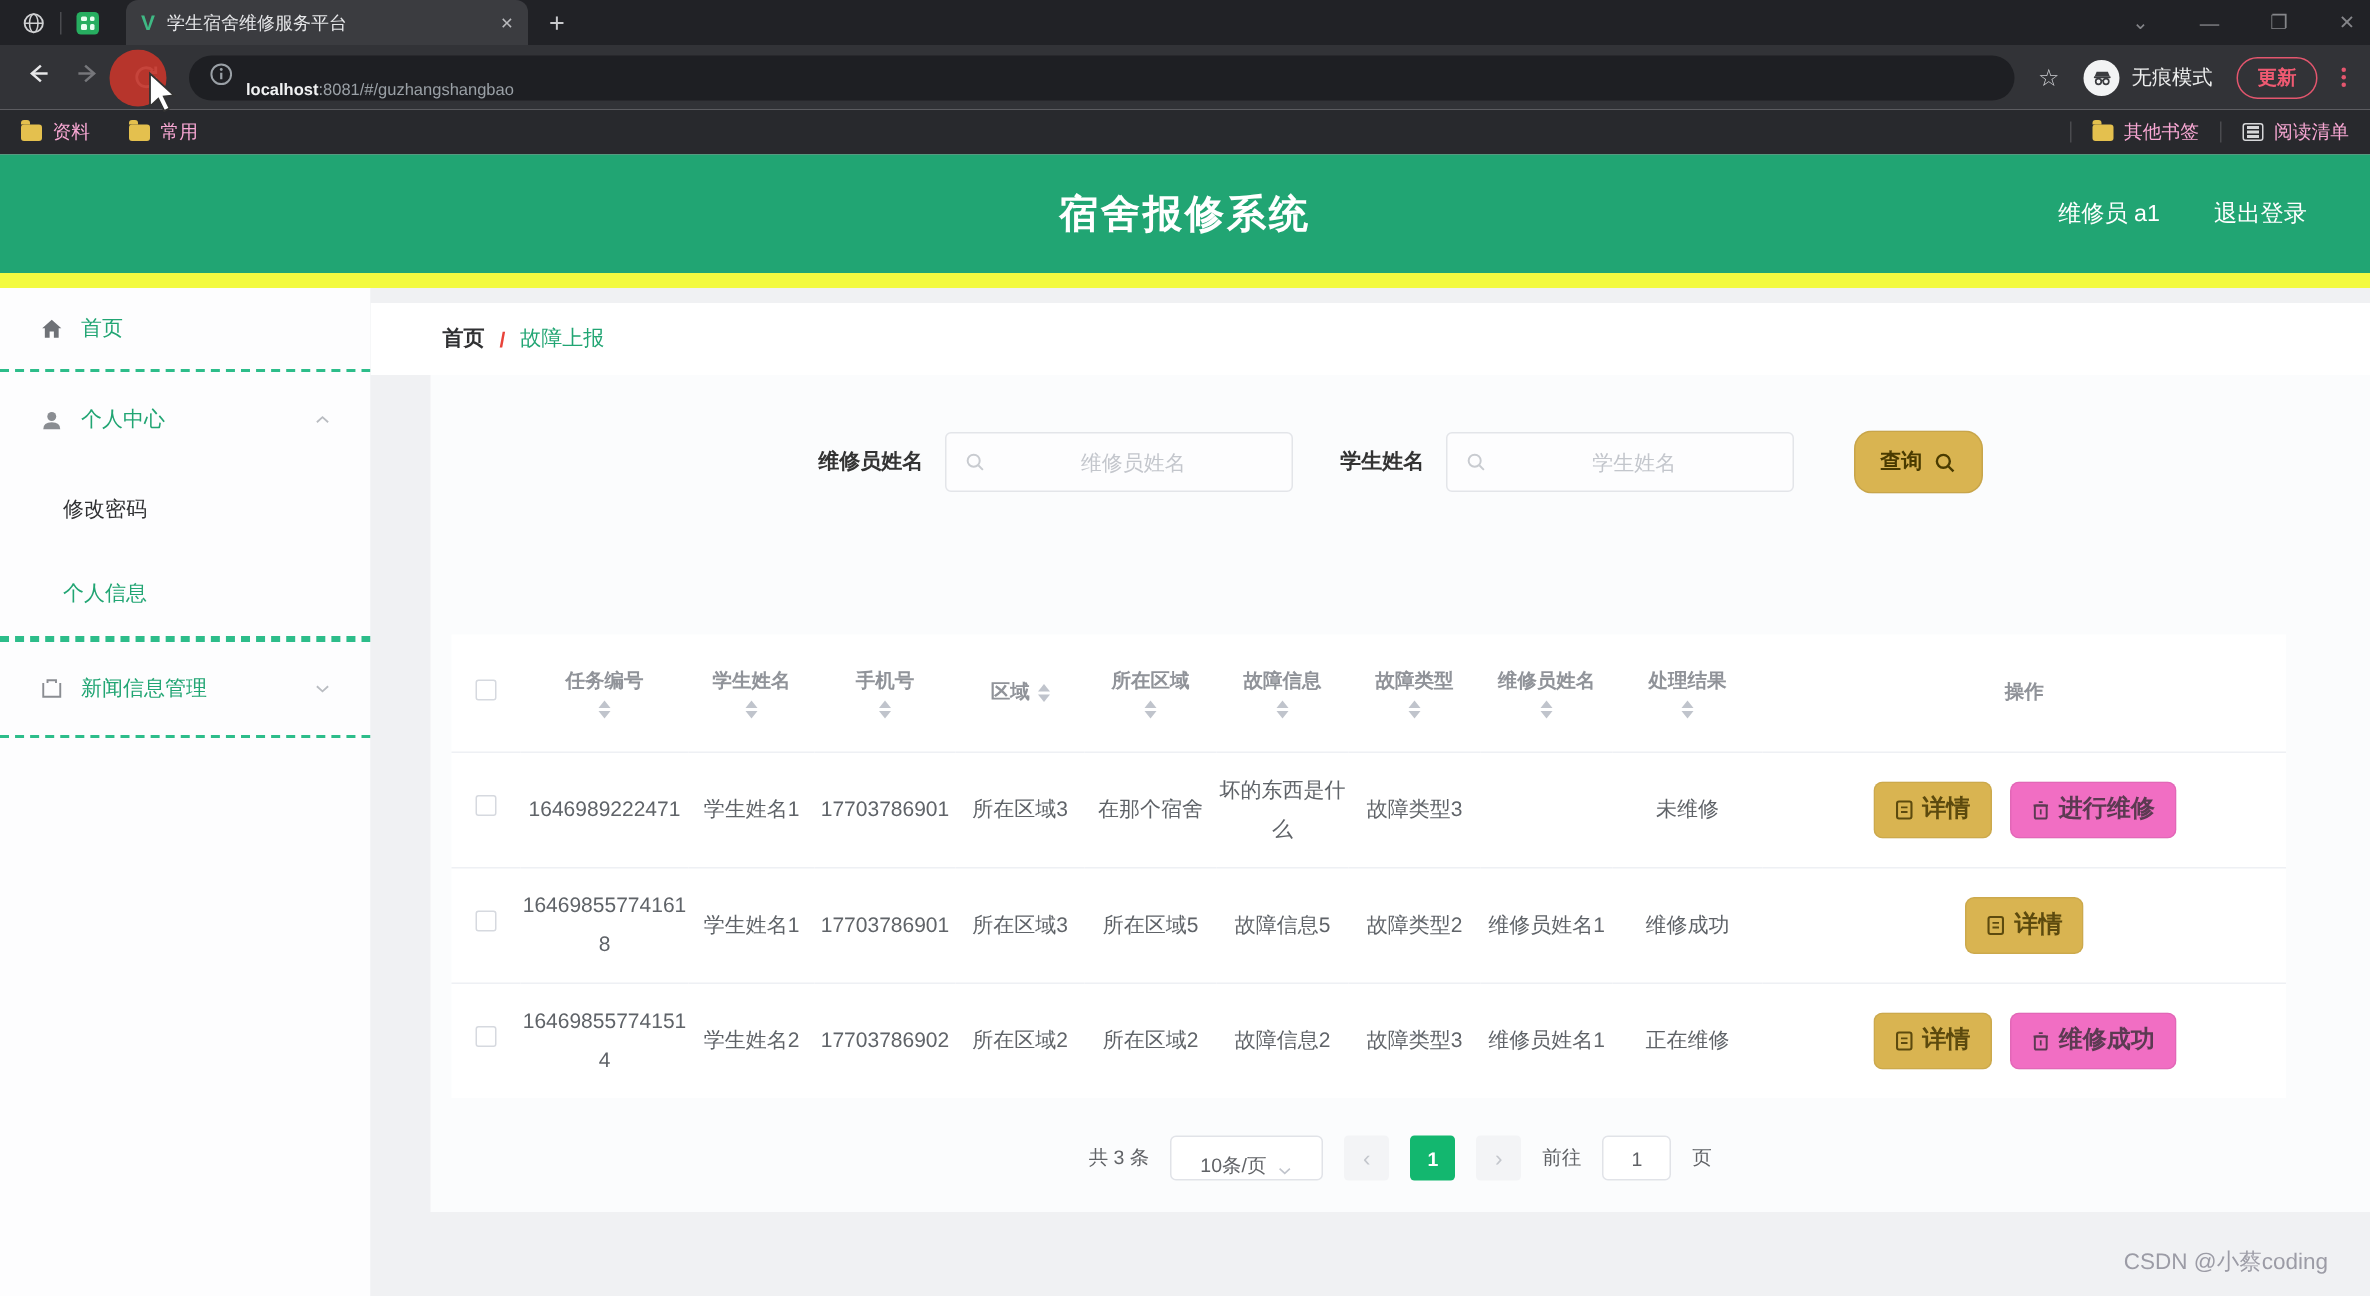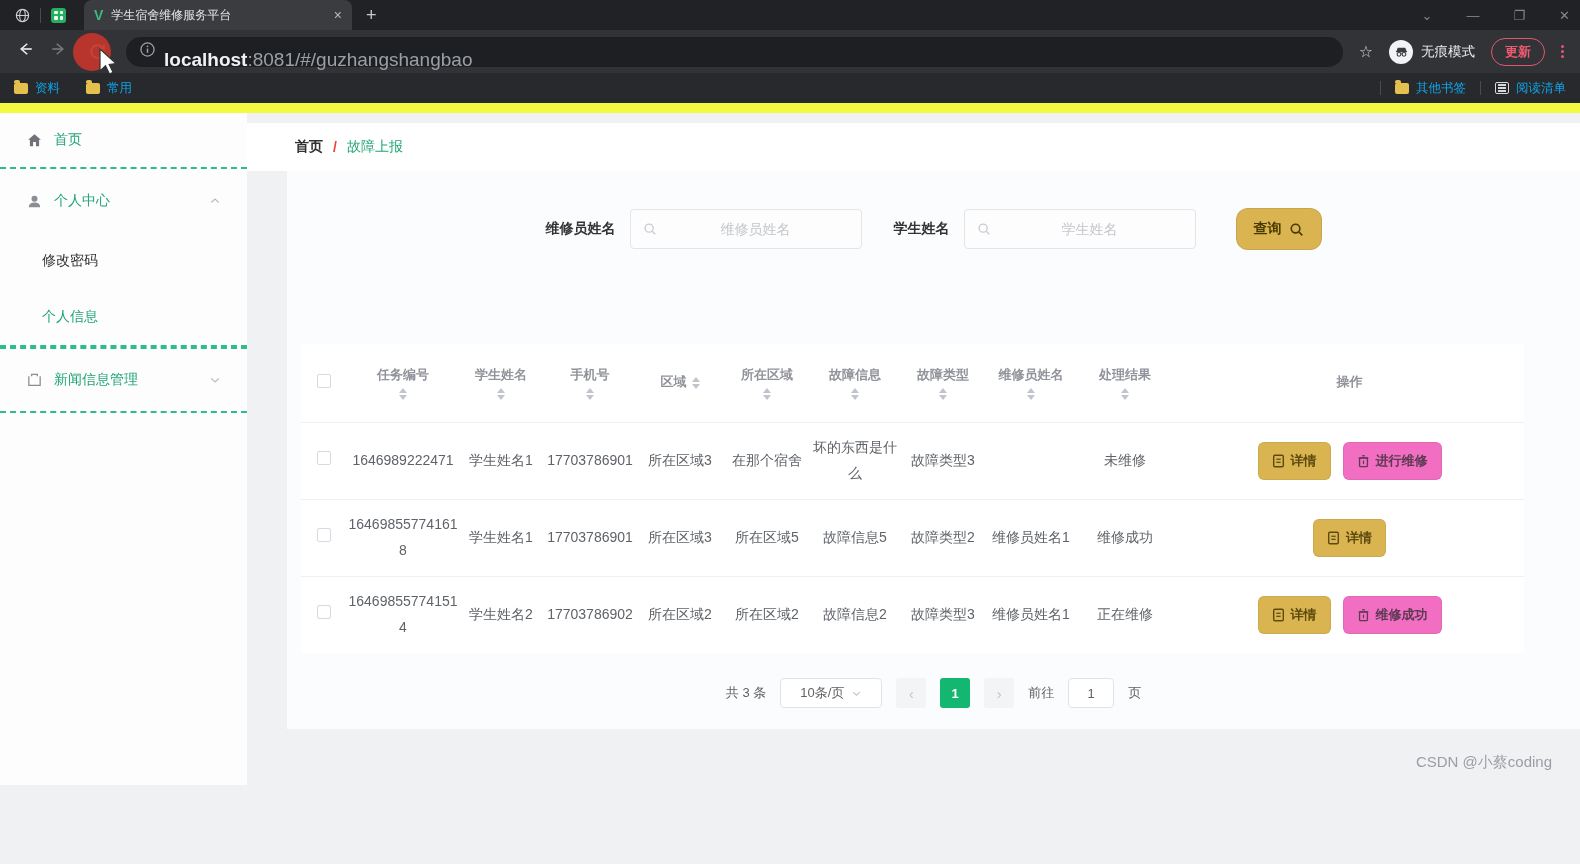--- a/index.html
+++ b/index.html
@@ -18,30 +18,30 @@
   .tab-close { color:#b9babd; font-size:14px; cursor:default; }
   .newtab { color:#c9cacd; font-size:18px; margin-left:14px; }
   .win-controls { position:absolute; right:10px; top:0; height:30px; display:flex; align-items:center; gap:34px; color:#85868a; font-size:13px; }
   .win-controls span { display:inline-flex; align-items:center; }
 
   .addressbar { height:43px; background:#323337; display:flex; align-items:center; padding:0 16px; gap:16px; }
   .nav-ic { color:#e8e8ea; font-size:17px; }
   .nav-ic.dim { color:#76777b; }
   .reload-wrap { position:relative; width:26px; height:26px; display:flex; align-items:center; justify-content:center; }
   .url-pill { flex:1; height:30px; background:#1e1f23; border-radius:15px; display:flex; align-items:center; padding:0 14px; gap:9px; }
-  .url-text { font-size:19px; color:#9aa0a6; white-space:nowrap;margin-top:16px; }
+  .url-text { font-size:11px; color:#9aa0a6; white-space:nowrap;margin-top:16px; }
   .url-text b { color:#f0f1f2; font-weight:bold; }
   .star { color:#cfd0d4; font-size:16px; }
   .incog { display:flex; align-items:center; gap:8px; color:#eceded; font-size:13.5px; }
   .incog-badge { width:24px; height:24px; border-radius:50%; background:#f2f3f4; display:flex; align-items:center; justify-content:center; }
   .update-pill { border:1.5px solid #e4566e; color:#ef5a72; font-size:13px; border-radius:14px; padding:4px 13px; font-weight:bold; }
   .kebab { color:#e4566e; font-size:15px; letter-spacing:0; line-height:5px; display:flex; flex-direction:column; gap:2px; align-items:center; }
   .kebab i { width:3px; height:3px; border-radius:50%; background:#e4566e; }
 
-  .bookmarksbar { height:30px; background:#28292d; display:flex; align-items:center; padding:0 14px; gap:26px; font-size:12.5px; color:#0ea5e9; }
+  .bookmarksbar { height:30px; background:#28292d; display:flex; align-items:center; padding:0 14px; gap:26px; font-size:12.5px; color:#f9a8d4; }
   .bm { display:flex; align-items:center; gap:7px; }
   .folder { width:14px; height:11px; background:#e4c04e; border-radius:2px; position:relative; }
   .folder:before { content:""; position:absolute; top:-3px; left:0; width:6px; height:3px; background:#e4c04e; border-radius:2px 2px 0 0; }
   .bm-right { margin-left:auto; display:flex; align-items:center; gap:14px; }
   .bm-sep { width:1px; height:14px; background:#4a4b4f; }
   .list-ic { width:14px; height:12px; border:1.5px solid #d7d8da; border-radius:2px; display:flex; flex-direction:column; justify-content:space-evenly; padding:0 2px; }
   .list-ic i { height:1.5px; background:#d7d8da; }
 
   
   .appheader { height:79px; background:var(--green,#21a573); display:flex; align-items:center; justify-content:center; position:relative; }
@@ -82,26 +82,26 @@
   .grid td { color:#5f6368; font-size:14px; height:77px; text-align:center; vertical-align:middle; border-top:1px solid #eef0f4; line-height:1.85; }
   .cellwrap { display:inline-block; word-break:break-all; }
   .th-inner { display:flex; flex-direction:column; align-items:center; gap:3px; line-height:1.5; }
   th.inline-caret .th-inner { flex-direction:row; justify-content:center; gap:5px; }
   .caret { display:inline-flex; flex-direction:column; gap:2px; }
   .caret i { width:0; height:0; border-left:4px solid transparent; border-right:4px solid transparent; }
   .caret .up { border-bottom:5px solid #c0c4cc; }
   .caret .down { border-top:5px solid #c0c4cc; }
   .cbx { width:14px; height:14px; border:1px solid #d6d9df; border-radius:2px; background:#fff; display:inline-block; }
   .ops { display:flex; align-items:center; justify-content:center; gap:12px; }
-  .btn { border:1px solid rgba(0,0,0,0.06); border-radius:6px; font-size:13px; padding:0 13px; height:38px; display:inline-flex; align-items:center; gap:6px; font-weight:bold; font-family:inherit; }
+  .btn { border:1px solid rgba(0,0,0,0.06); border-radius:6px; font-size:16px; padding:0 13px; height:38px; display:inline-flex; align-items:center; gap:6px; font-weight:bold; font-family:inherit; }
   .btn.gold { background:var(--gold,#d9b451); color:#5c4a0e; }
   .btn.pink { background:var(--pink,#f16ec3); color:#5c3a52; }
 
   .pagination { margin-top:25px; display:flex; align-items:center; justify-content:center; gap:14px; font-size:13px; color:#606266; }
-  .psize { width:102px; height:30px; border:1px solid #e1e3e8; border-radius:4px; background:#fff; display:flex; align-items:center; justify-content:center; gap:7px; color:#606266; }
+  .psize { width:102px; height:30px; border:1px solid #e1e3e8; border-radius:4px; background:#fff; display:flex; align-items:flex-end; justify-content:center; gap:7px; color:#606266; }
   .pbtn { width:30px; height:30px; border:none; border-radius:3px; background:#f3f4f6; color:#c3c6cc; font-size:15px; display:inline-flex; align-items:center; justify-content:center; font-family:inherit; }
   .pbtn.active { background:var(--page-active,#13b76f); color:#fff; font-weight:bold; font-size:13px; }
   .goto-input { width:46px; height:30px; border:1px solid #e1e3e8; border-radius:4px; text-align:center; font-size:13px; color:#606266; outline:none; font-family:inherit; }
 
   .watermark { position:absolute; right:28px; bottom:13px; color:#9c9ca6; font-size:15px; }
 
   
   .cursor-overlay { position:absolute; left:70px; top:33px; width:60px; height:50px; pointer-events:none; z-index:50; }
 </style>
 </head>
@@ -208,20 +208,27 @@
           <span class="list-ic">
             <i></i>
             <i></i>
             <i></i>
           </span>
           <span>阅读清单</span>
         </span>
     </span>
   </div>
 
+  <div class="appheader">
+    <div class="apptitle">宿舍报修系统</div>
+    <div class="header-right">
+      <span>维修员 a1</span>
+      <span>退出登录</span>
+    </div>
+  </div>
   <div class="stripe"></div>
 
   <div class="bodyrow">
 
     <aside class="sidebar">
       <div class="s-item h54">
         <span class="mi">
           <svg width="17" height="17" viewBox="0 0 24 24">
               <path d="M12 3 L21 11 L18.5 11 L18.5 20 L14 20 L14 14 L10 14 L10 20 L5.5 20 L5.5 11 L3 11 Z" fill="#6f7277"></path>
             </svg>

